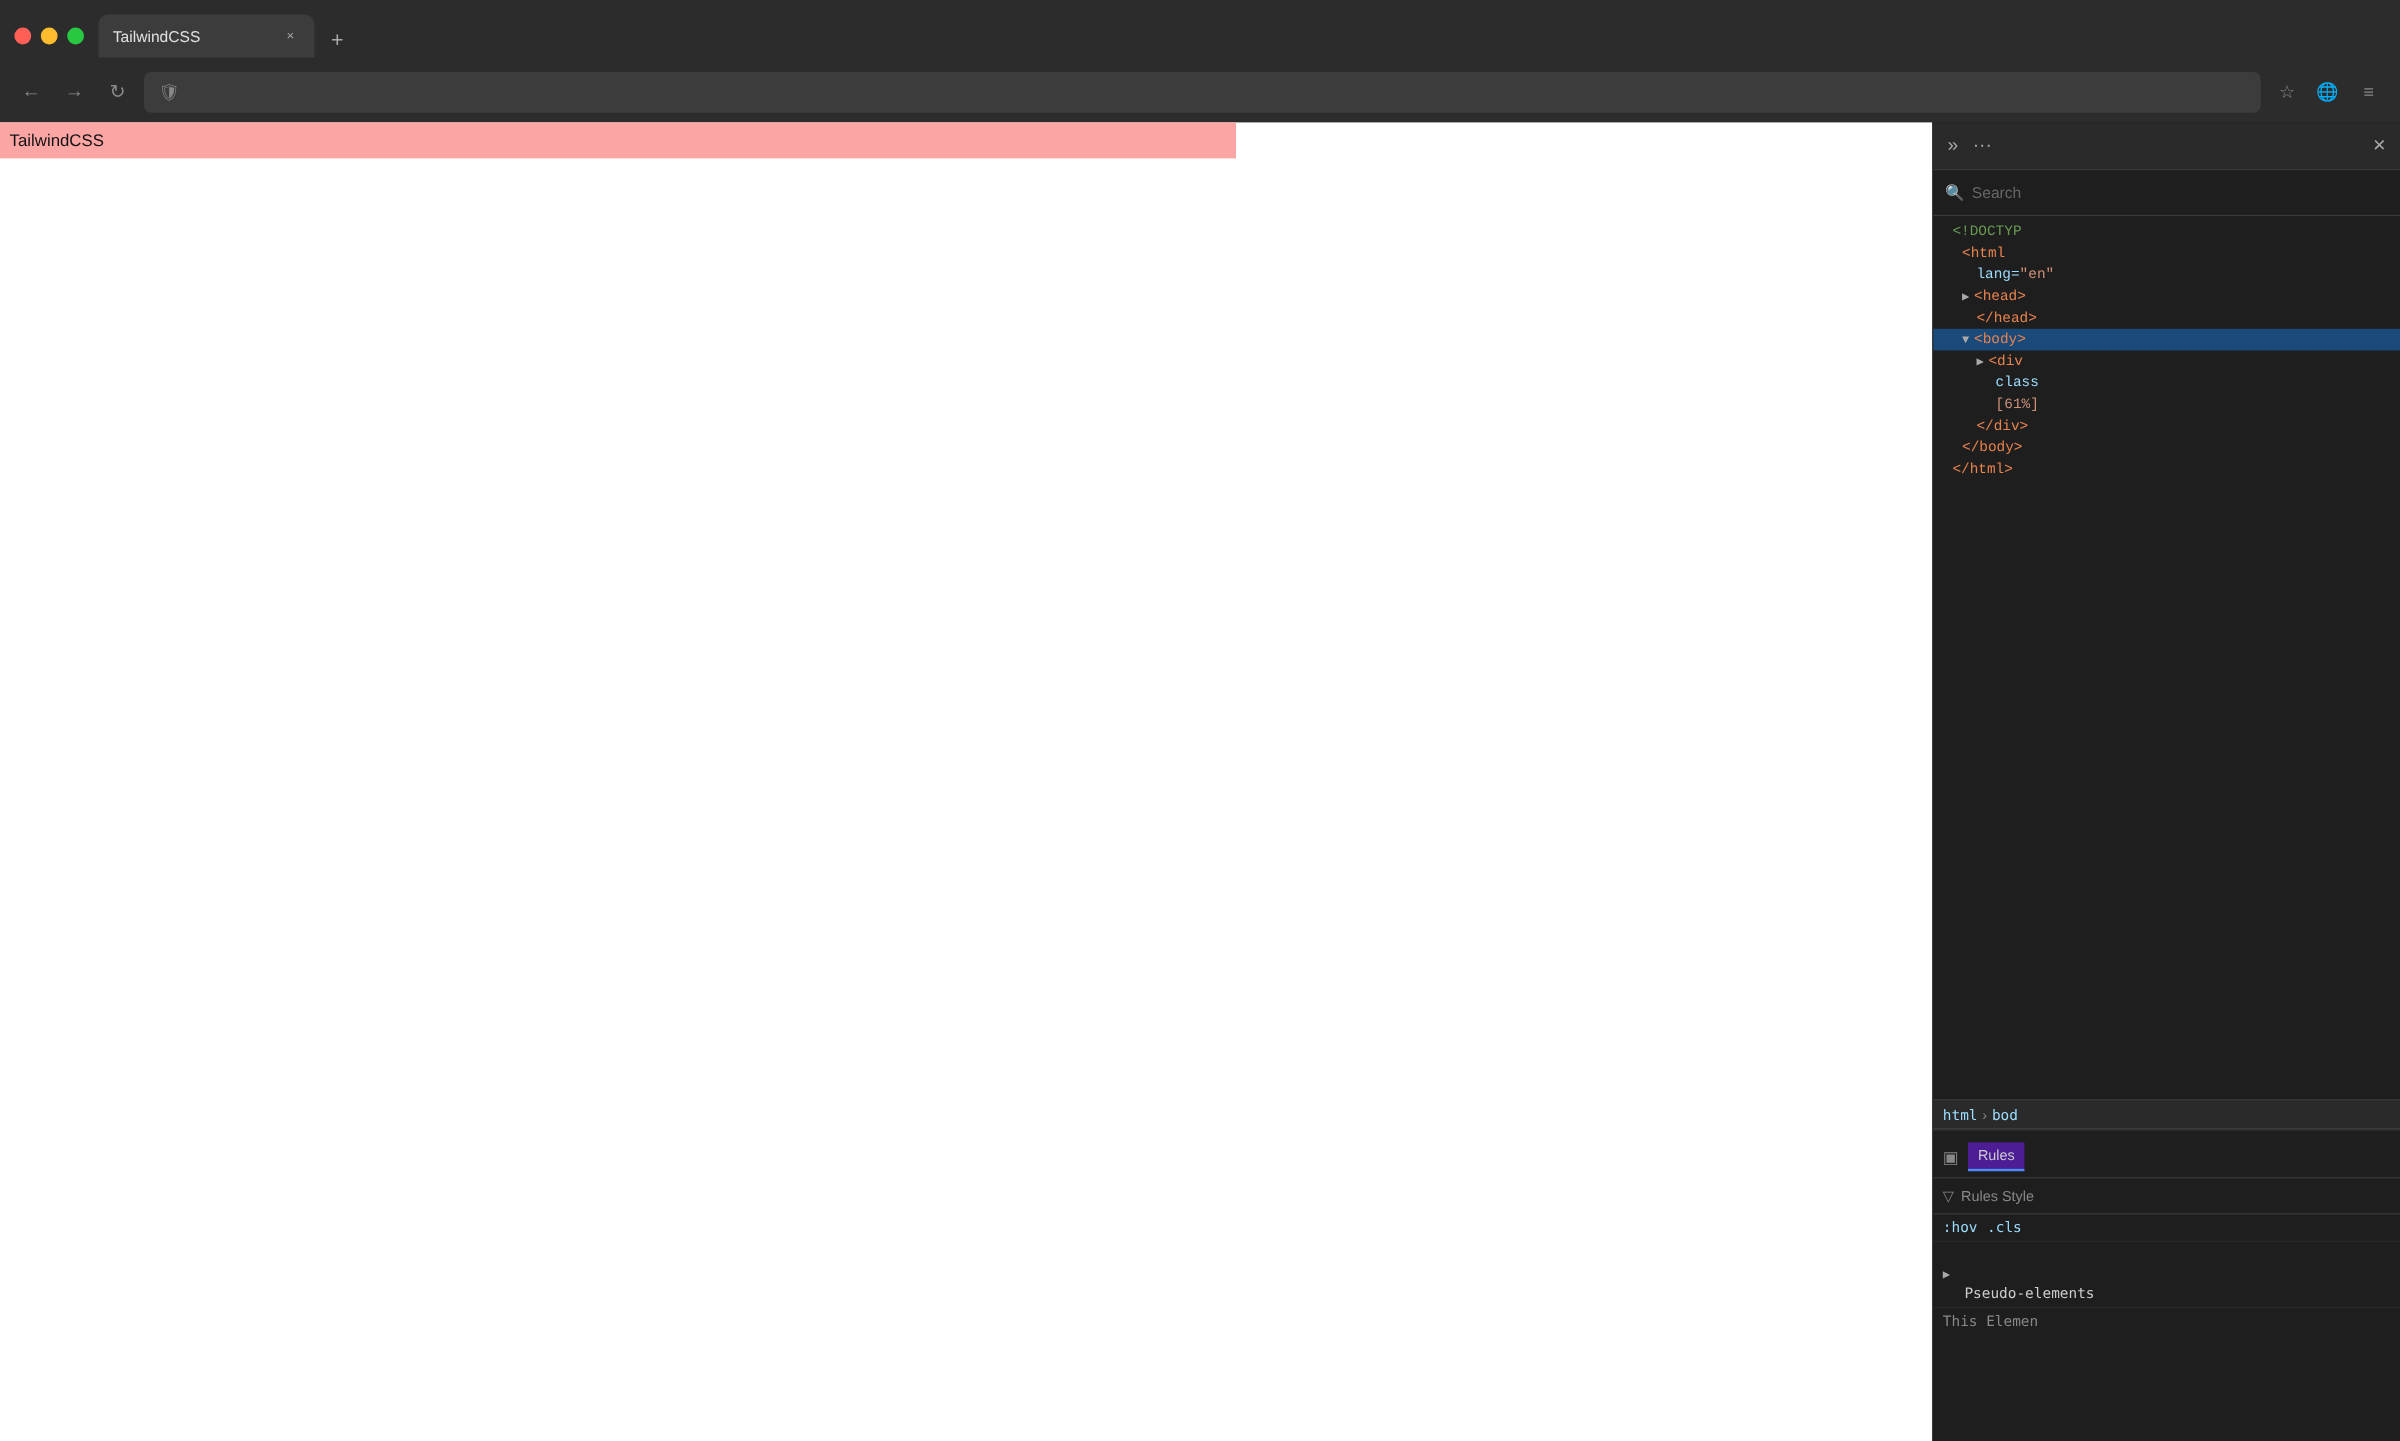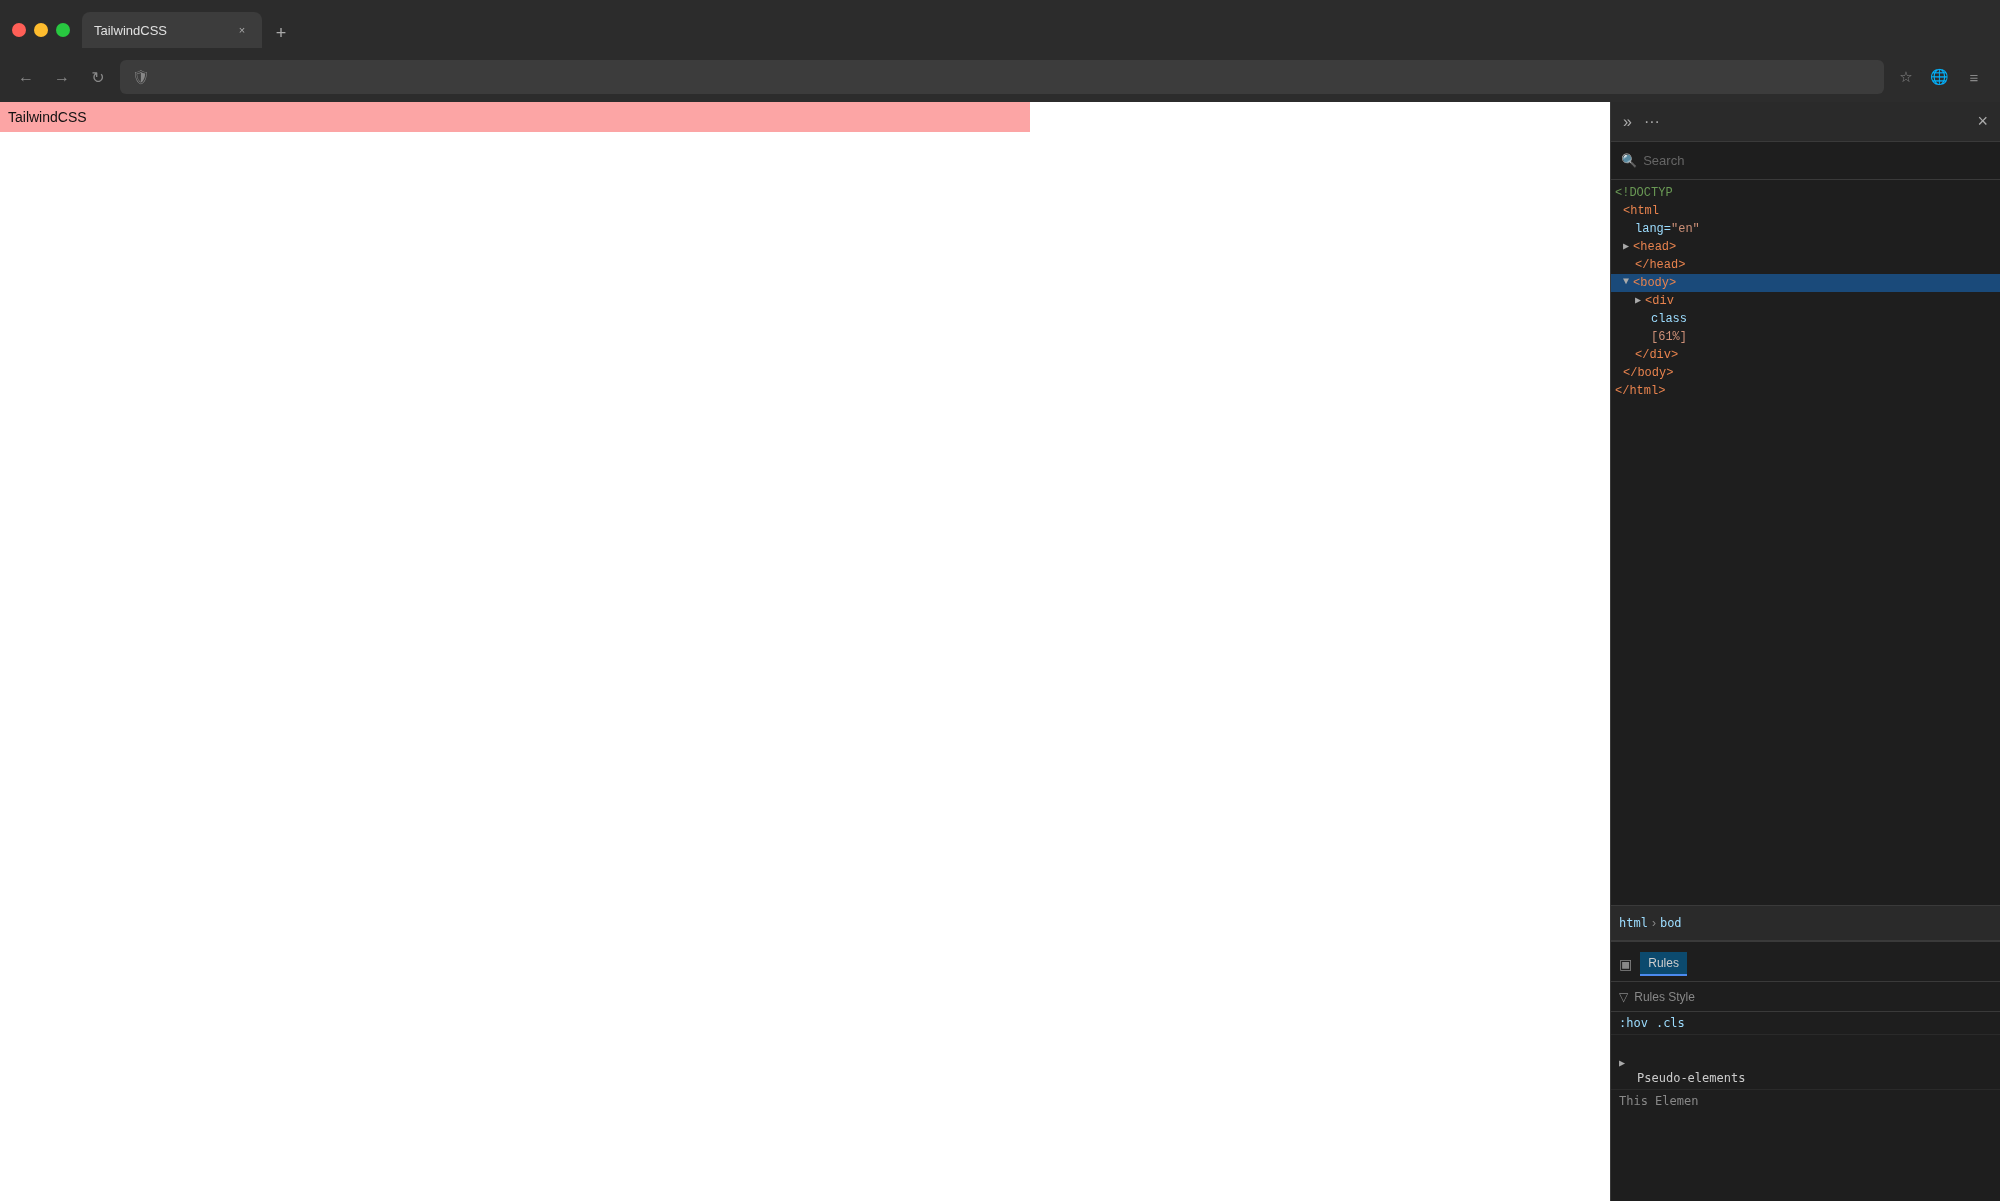--- a/index.html
+++ b/index.html
@@ -263,26 +263,26 @@
     
     .dom-tree {
       flex: 1;
       overflow-y: auto;
       padding: 4px 0;
       font-family: 'Courier New', monospace;
       font-size: 12px;
     }
 
     .dom-line {
-      padding: 2px 4px;
+      padding: 2px 16px;
       white-space: nowrap;
       color: #e0e0e0;
       cursor: pointer;
       display: flex;
-      align-items: flex-start;
+      align-items: flex-end;
     }
 
     .dom-line.selected {
       background: #1a4a7a;
     }
 
     .dom-line .indent {
       display: inline-block;
     }
 
@@ -312,21 +312,21 @@
     .devtools-breadcrumb {
       padding: 4px 8px;
       background: #2a2a2a;
       border-top: 1px solid #3a3a3a;
       border-bottom: 1px solid #3a3a3a;
       display: flex;
       align-items: center;
       gap: 4px;
       font-size: 12px;
       color: #ccc;
-      height: 36px;
+      height: 25px;
     }
 
     .breadcrumb-item {
       color: #9cdcfe;
       font-family: monospace;
     }
 
     .breadcrumb-separator {
       color: #888;
     }
@@ -342,21 +342,21 @@
     .styles-toolbar {
       display: flex;
       align-items: center;
       padding: 4px 8px;
       gap: 8px;
       border-bottom: 1px solid #3a3a3a;
       height: 36px;
     }
 
     .styles-rules-btn {
-      background: #0c4a6e;
+      background: #4c1d95;
       border: none;
       border-bottom: 2px solid #4c8bef;
       color: #ccc;
       font-size: 12px;
       padding: 4px 8px;
       cursor: pointer;
     }
 
     .filter-styles {
       display: flex;

